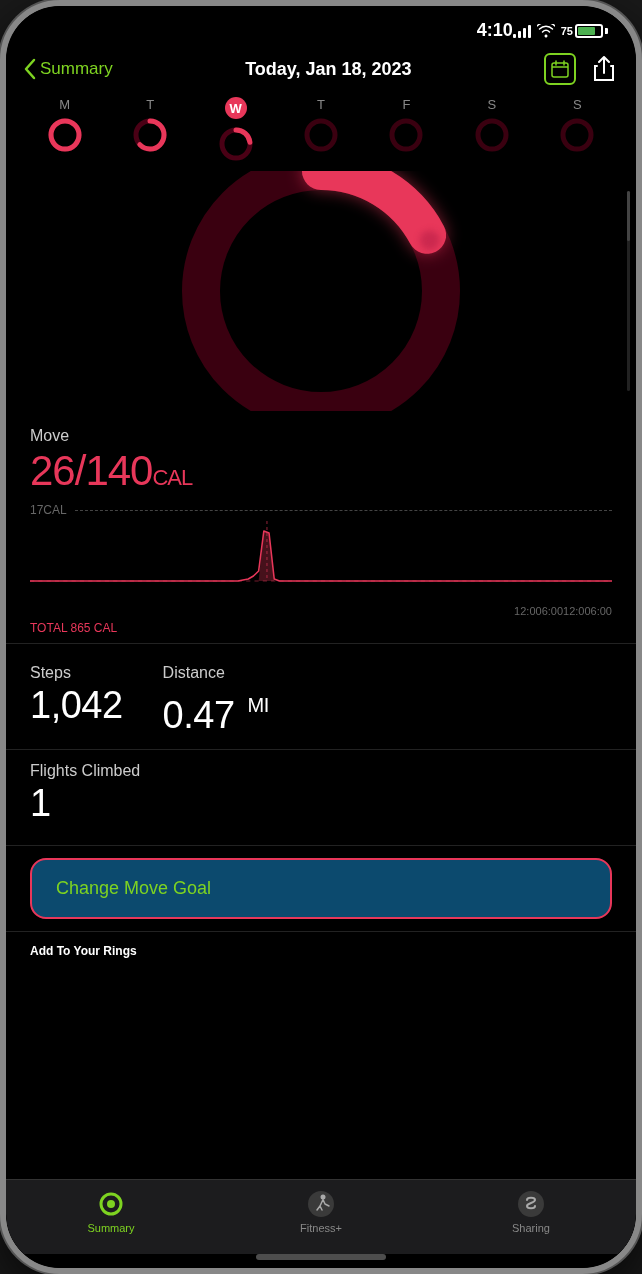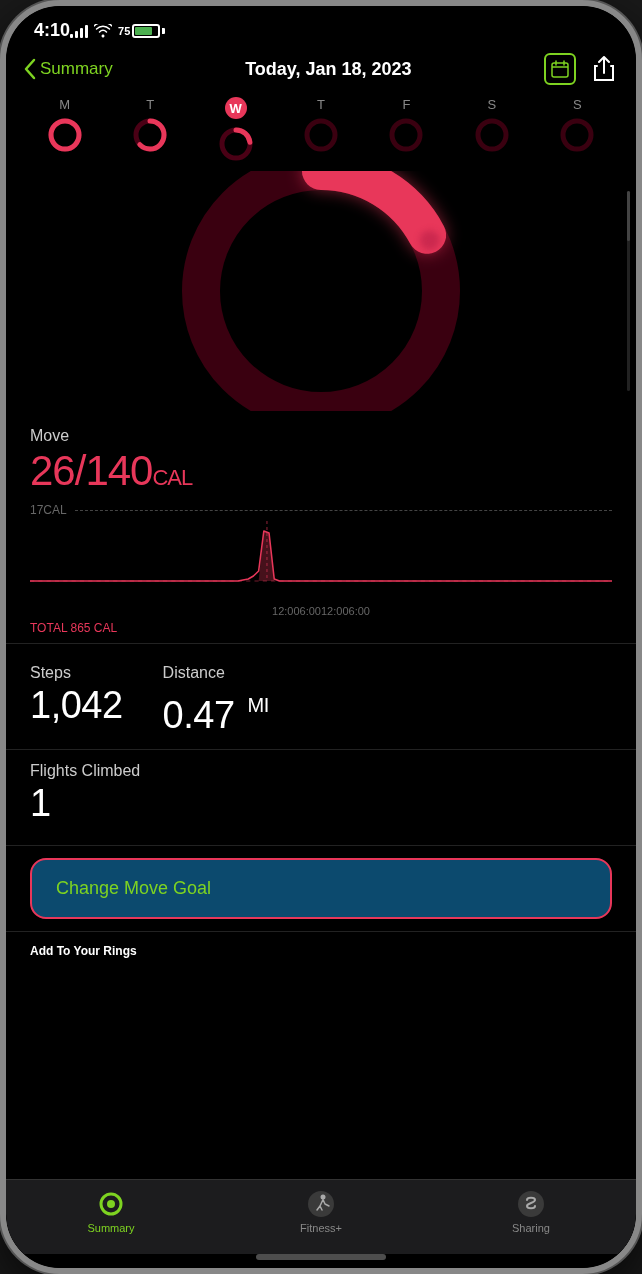--- a/index.html
+++ b/index.html
@@ -56,21 +56,21 @@
       height: 100%;
       background: #000;
       border-radius: 54px;
       overflow: hidden;
       display: flex;
       flex-direction: column;
     }
     
     .status-bar {
       display: flex;
-      justify-content: flex-start;
+      justify-content: flex-end;
       align-items: center;
       padding: 14px 28px 6px;
       flex-shrink: 0;
     }
     .status-time {
       color: #fff;
       font-size: 18px;
       font-weight: 600;
     }
     .status-icons {
@@ -262,21 +262,21 @@
       border-top: 1px dashed #444;
       margin-top: 1px;
     }
     .chart-container {
       width: 100%;
       height: 80px;
       position: relative;
     }
     .chart-x-labels {
       display: flex;
-      justify-content: center;
+      justify-content: flex-end;
       padding: 0 0;
       margin-top: 4px;
     }
     .chart-x-label {
       color: #666;
       font-size: 11px;
     }
     .chart-total {
       color: #e8375a;
       font-size: 12px;

